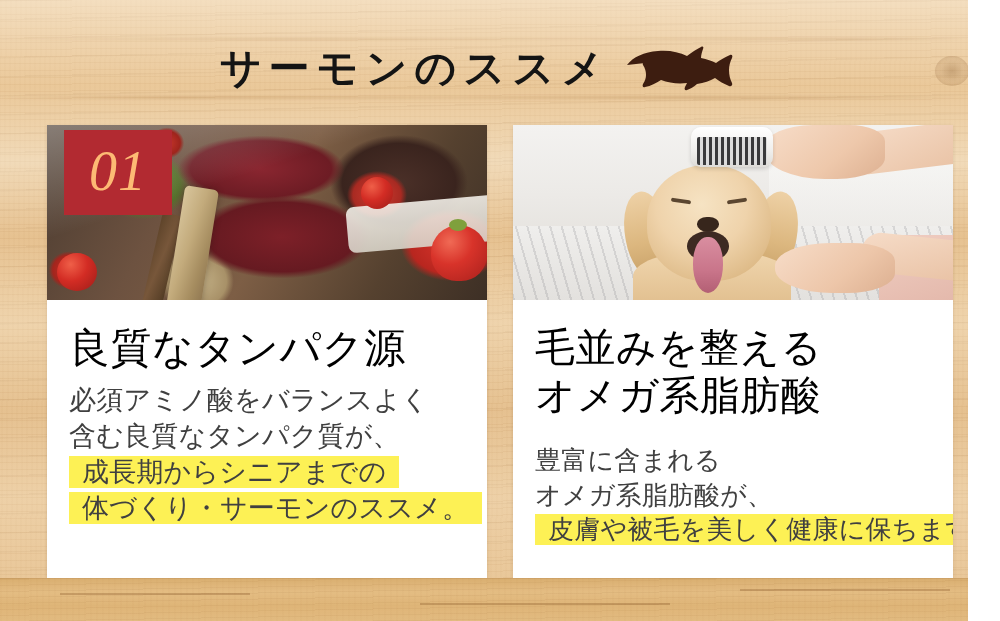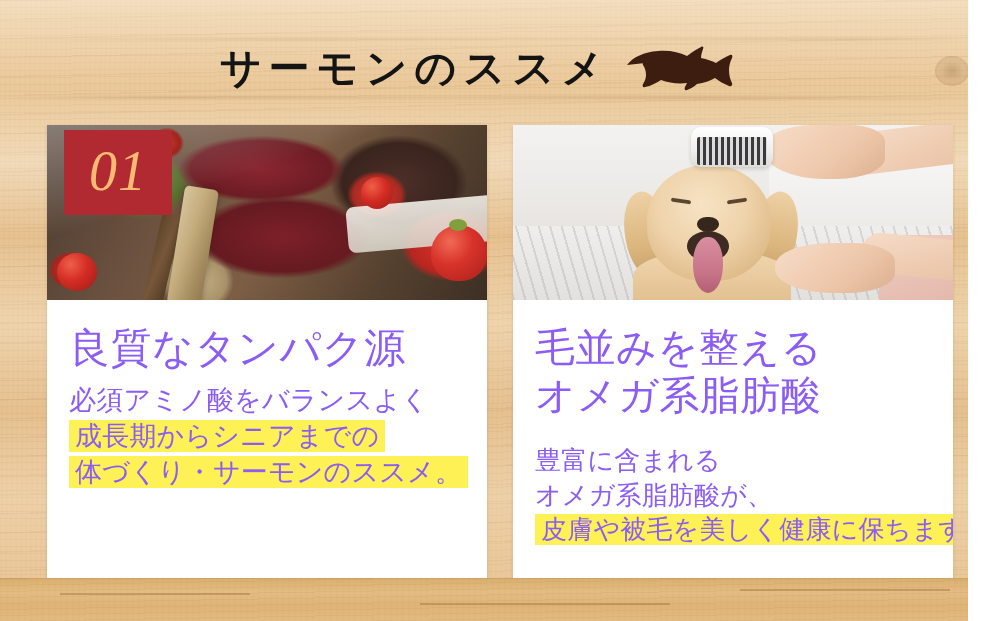--- a/index.html
+++ b/index.html
@@ -383,47 +383,47 @@
     color: #fdba74;
     letter-spacing: 1px;
     padding-bottom: 4px;
   }
 
   
   .card-body {
     padding: 24px 20px 0 22px;
   }
   .card-heading {
-    color: #8b5cf6;
+    color: #000000;
     font-family: "Liberation Serif", "DejaVu Serif", serif;
     font-weight: 400;
     font-size: 41px;
     line-height: 1.2;
     letter-spacing: 0.5px;
     margin: 0 0 10px 0;
     white-space: pre-line;
   }
   #card-2 .card-heading { font-size: 40px; margin-bottom: 24px; }
   .card-lines {
     margin: 0;
     padding: 0;
     list-style: none;
   }
   .card-lines li {
     font-family: "Liberation Serif", "DejaVu Serif", serif;
     font-size: 27px;
     line-height: 1.33;
-    color: #8b5cf6;
+    color: #404040;
     letter-spacing: 0.2px;
     white-space: nowrap;
   }
   #card-2 .card-lines li { font-size: 26px; }
   .card-lines li .hl {
     background: #fdf155;
-    padding: 1px 6px;
+    padding: 1px 13px;
     box-decoration-break: clone;
     -webkit-box-decoration-break: clone;
   }
 </style>
 </head>
 <body>
 
 <div id="page">
 
   <div class="wood-bg"></div>
@@ -449,20 +449,21 @@
         <div class="meat-pepper"></div>
       </div>
       <div class="num-badge">
         <span>01</span>
       </div>
     </div>
     <div class="card-body">
       <h2 class="card-heading">良質なタンパク源</h2>
       <ul class="card-lines">
         <li><span>必須アミノ酸をバランスよく</span></li>
+        <li><span>含む良質なタンパク質が、</span></li>
         <li><span class="hl">成長期からシニアまでの</span></li>
         <li><span class="hl">体づくり・サーモンのススメ。</span></li>
       </ul>
     </div>
   </div>
 
   <div class="card" id="card-2">
     <div class="card-photo">
       <div class="photo-dog">
         <div class="dog-window"></div>

